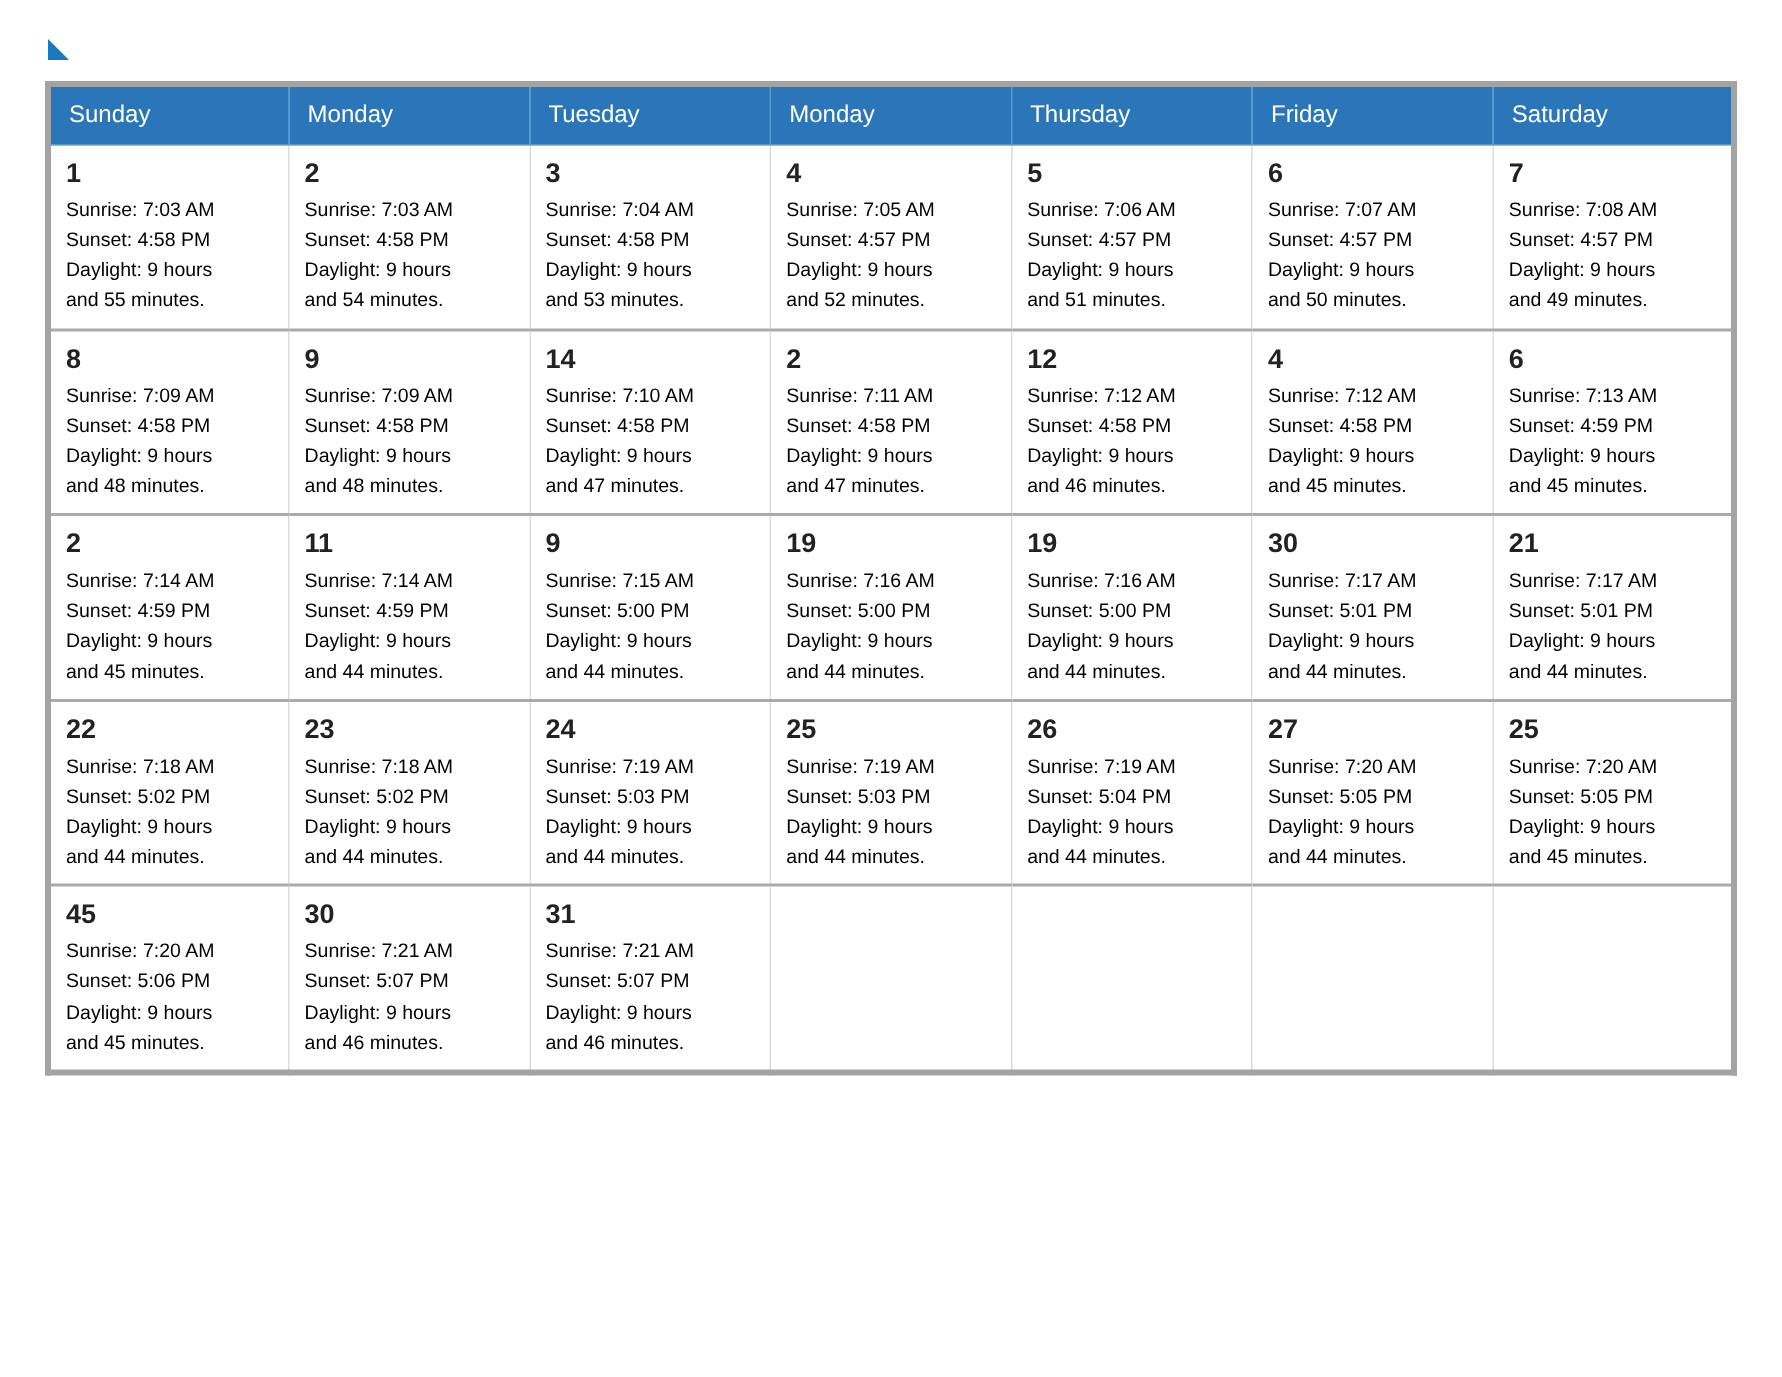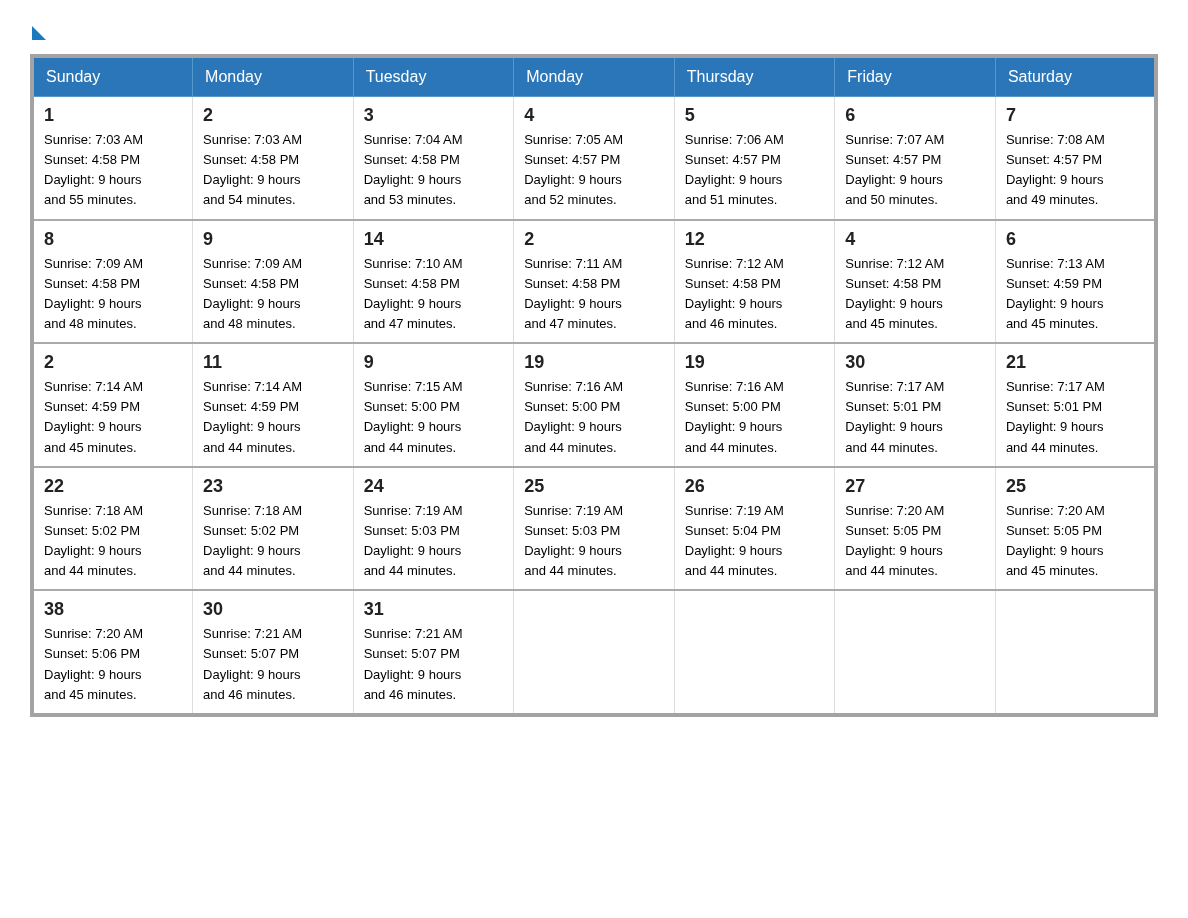--- a/index.html
+++ b/index.html
@@ -391,21 +391,21 @@
           <div class="day-info">
             Sunrise: 7:20 AM<br>
             Sunset: 5:05 PM<br>
             Daylight: 9 hours<br>
             and 45 minutes.
           </div>
         </td>
       </tr>
       <tr class="week-row">
         <td>
-          <span class="day-number">38</span>
+          <span class="day-number">45</span>
           <div class="day-info">
             Sunrise: 7:20 AM<br>
             Sunset: 5:06 PM<br>
             Daylight: 9 hours<br>
             and 45 minutes.
           </div>
         </td>
         <td>
           <span class="day-number">30</span>
           <div class="day-info">

